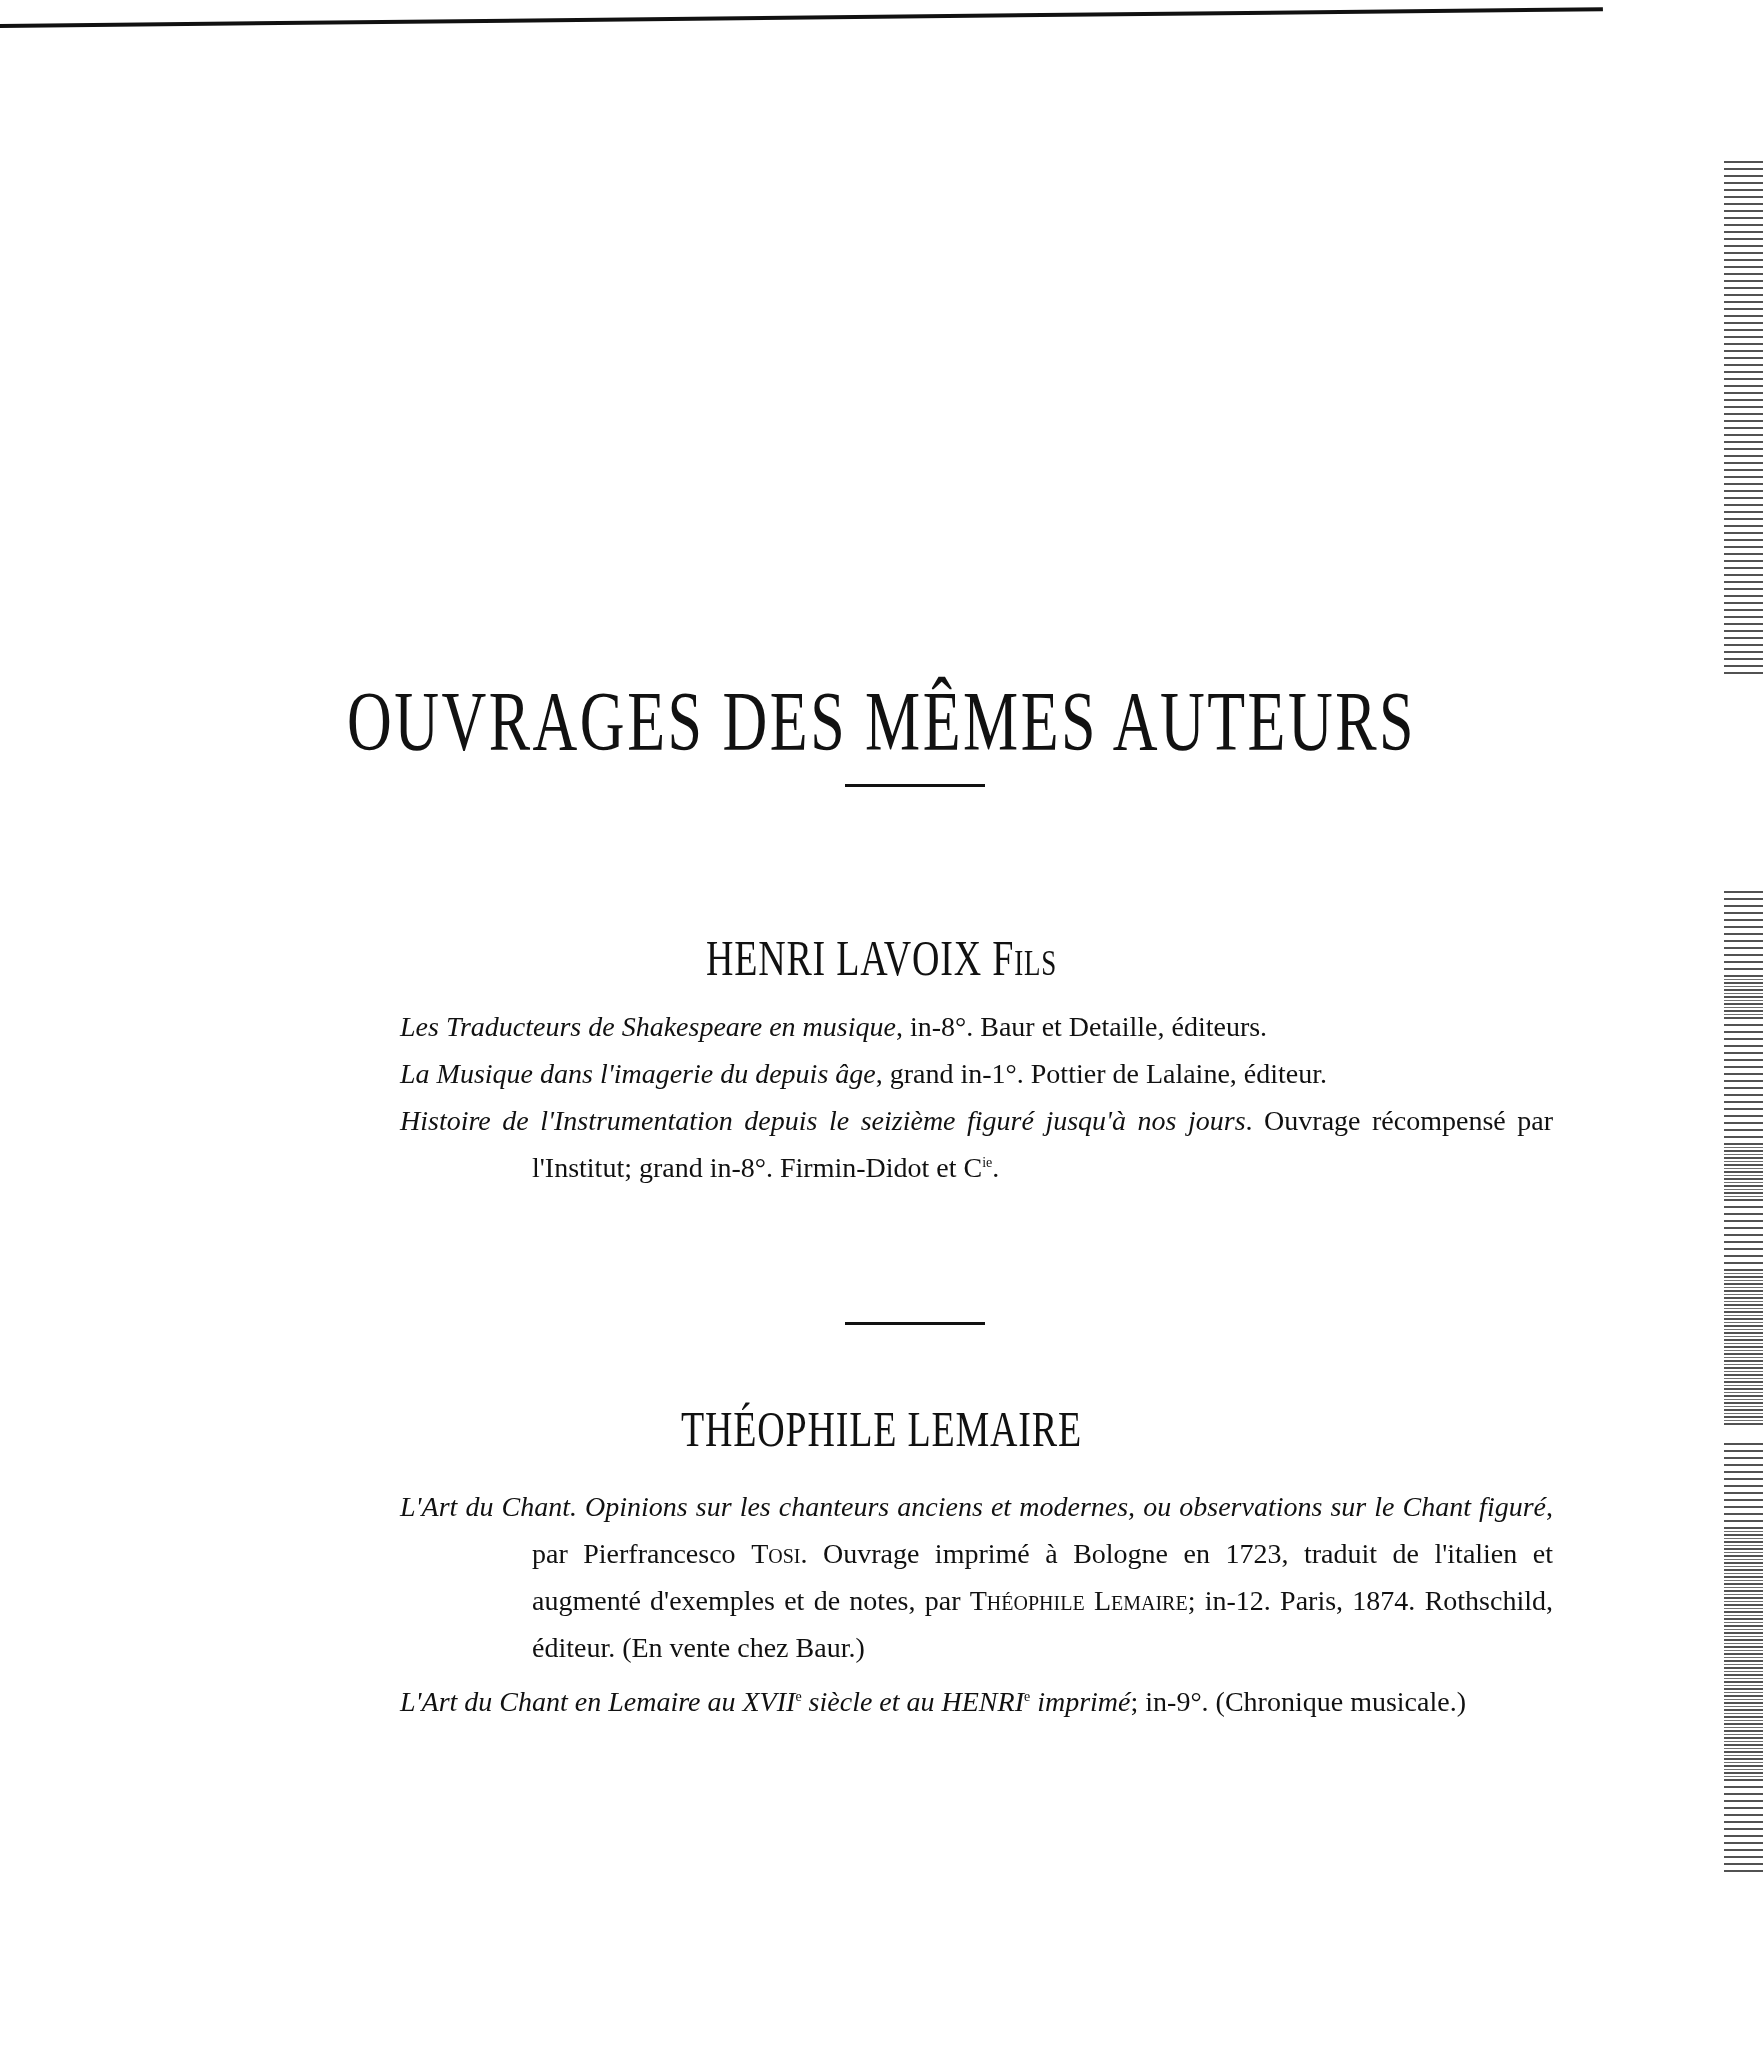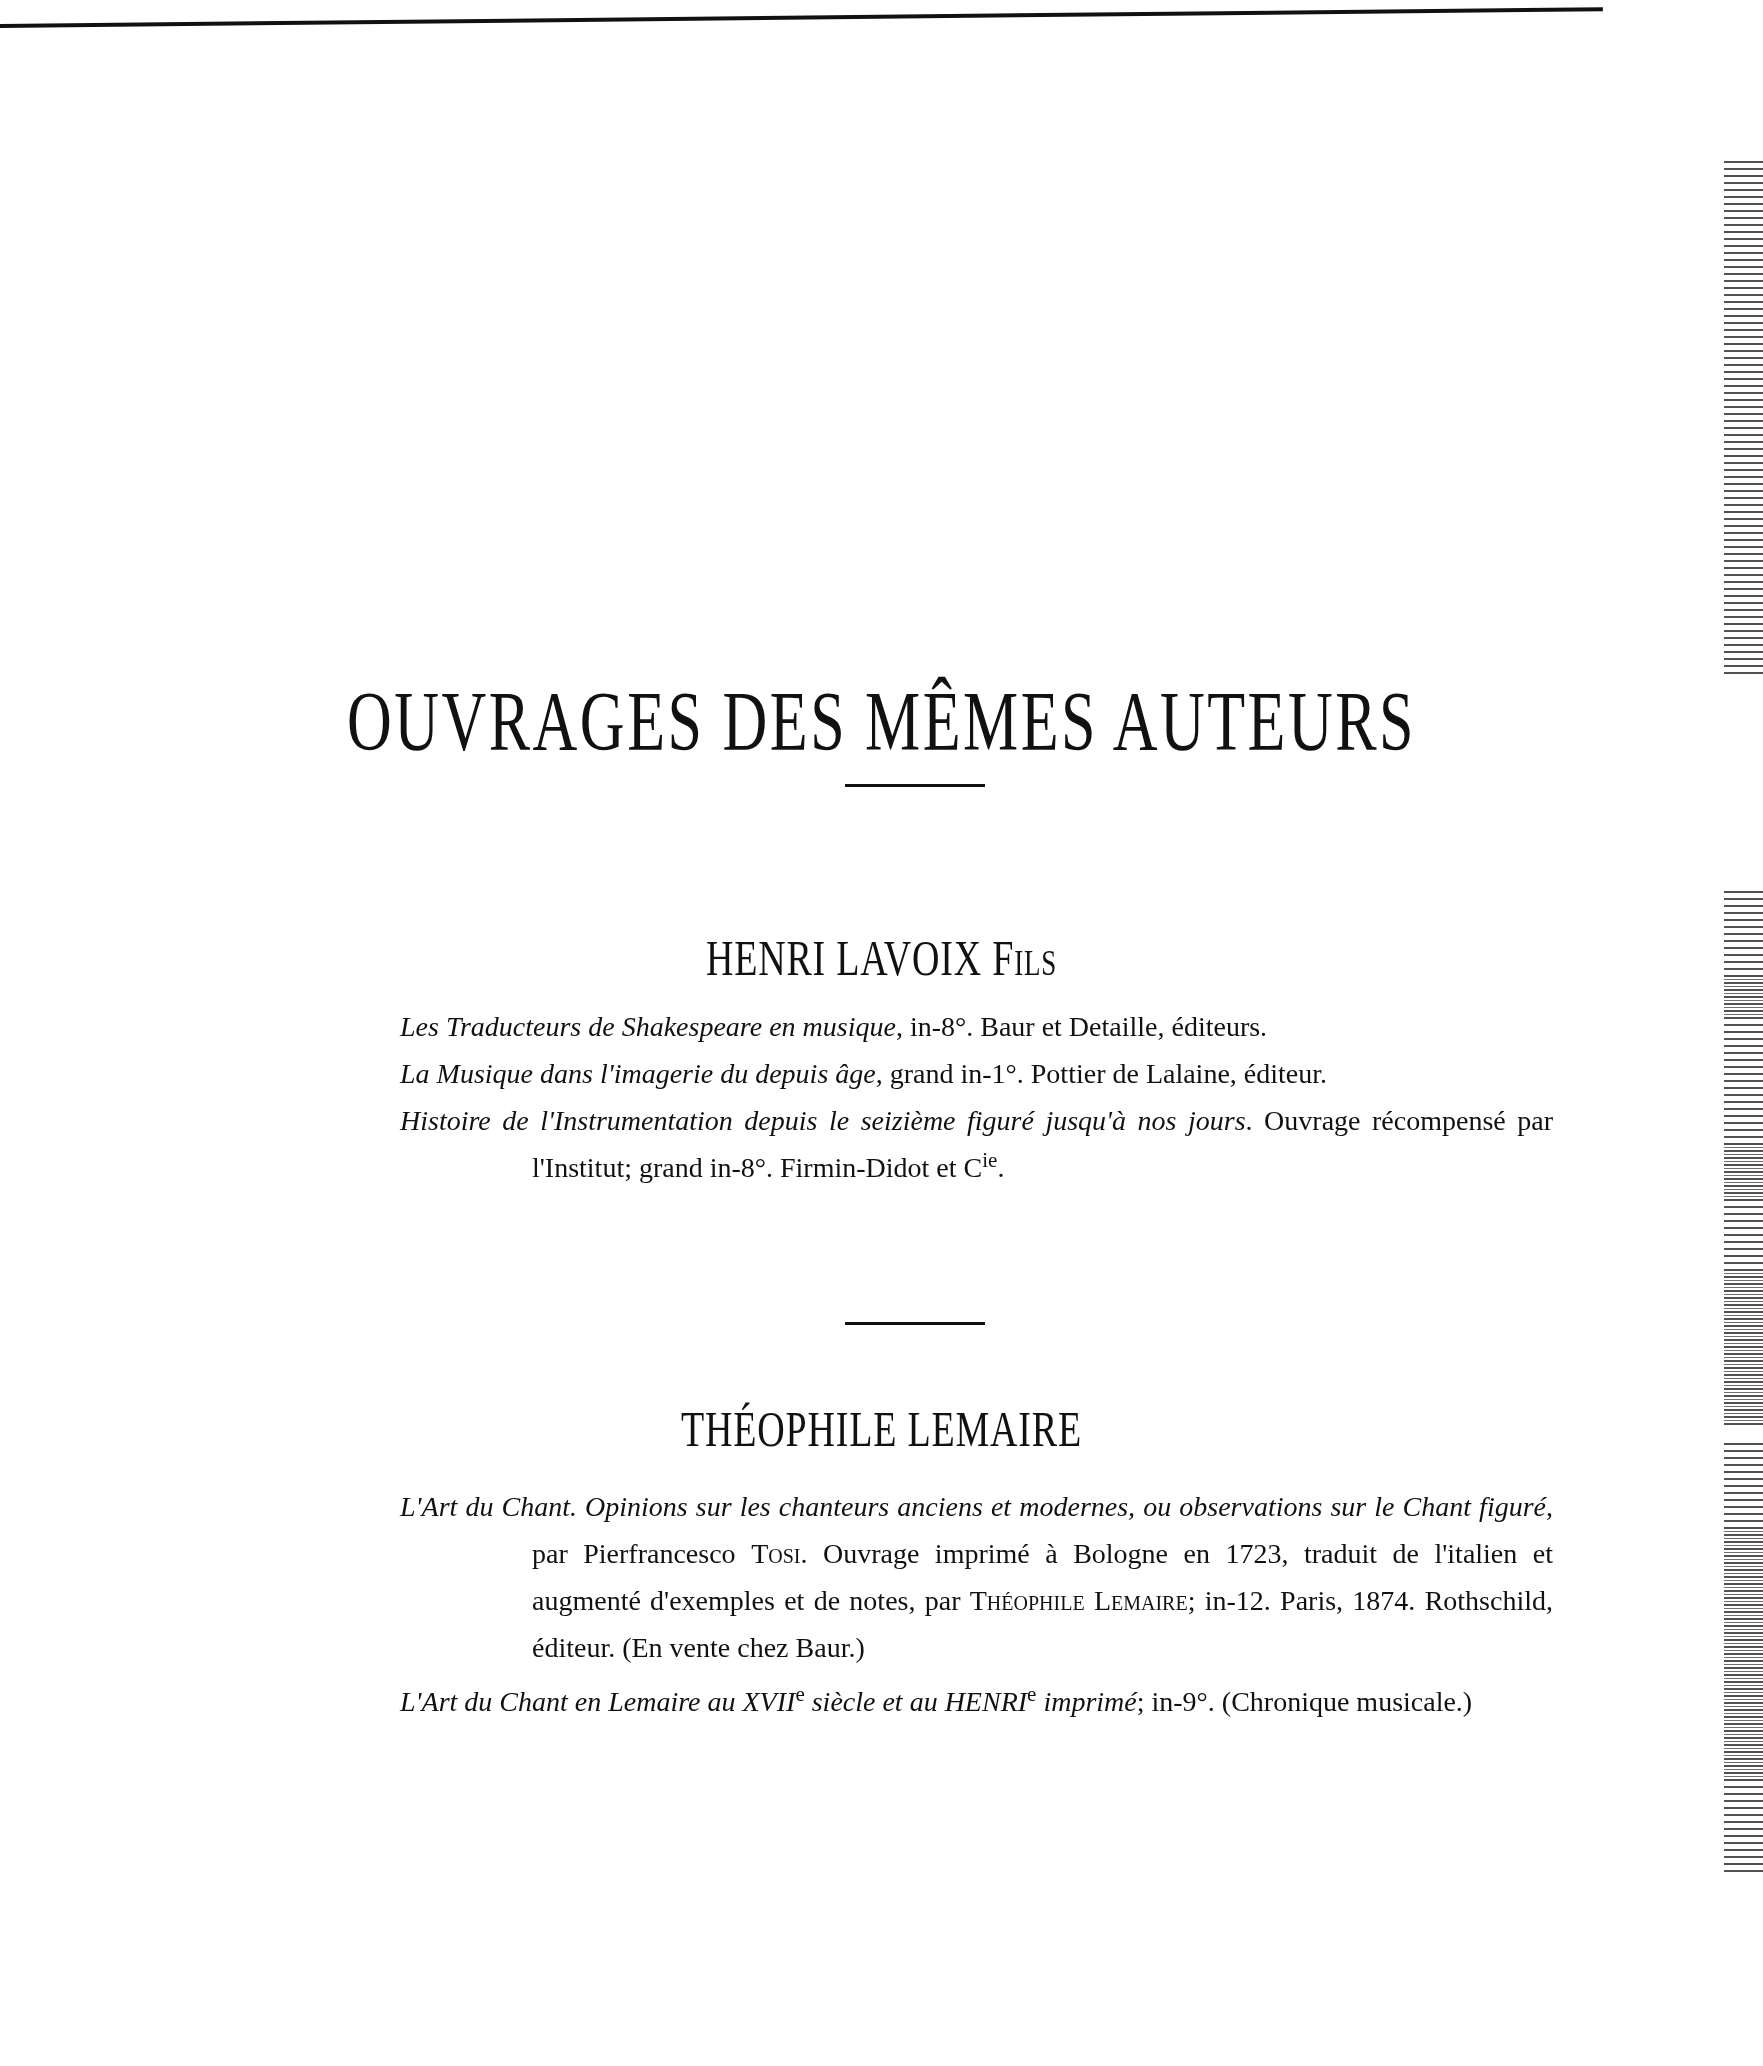--- a/index.html
+++ b/index.html
@@ -6,21 +6,21 @@
   body{width:1763px;height:2862px;position:relative;overflow:hidden;font-family:"Liberation Serif","DejaVu Serif",serif;color:#111;}
   .abs{position:absolute;}
   .top-rule{left:0;top:24px;width:1603px;height:4.1px;background:#111;transform:rotate(-0.6deg);transform-origin:left center;}
   .title{left:0;width:1763px;top:632px;text-align:center;font-size:62px;letter-spacing:2.5px;transform:scaleY(1.35);transform-origin:top center;font-weight:normal;}
   .short-rule{height:2.9px;background:#111;}
   .author{left:0;width:1763px;text-align:center;font-size:38px;transform:scaleY(1.35);transform-origin:top center;letter-spacing:0.8px;}
   .entries{left:352px;width:1153px;font-size:28px;line-height:47px;text-align:justify;margin-left:48px;}
   .entry{margin:0;padding-left:132px;text-indent:-132px;}
   .entry i{font-style:italic;}
   .sc2{font-variant:small-caps;}
-  sup{font-size:21px;line-height:0;}
+  sup{font-size:14px;line-height:0;}
   .edge{right:0;width:39px;background:repeating-linear-gradient(0deg,#333 0 1.7px,#fff 1.7px 3.7px,#555 3.7px 4.5px,#fff 4.5px 7px);opacity:.85;}
 </style>
 </head>
 <body>
 
 <div class="abs top-rule"></div>
 
 <div class="abs edge" style="top:157px;height:517px;"></div>
 <div class="abs edge" style="top:888px;height:537px;"></div>
 <div class="abs edge" style="top:1438px;height:434px;"></div>

